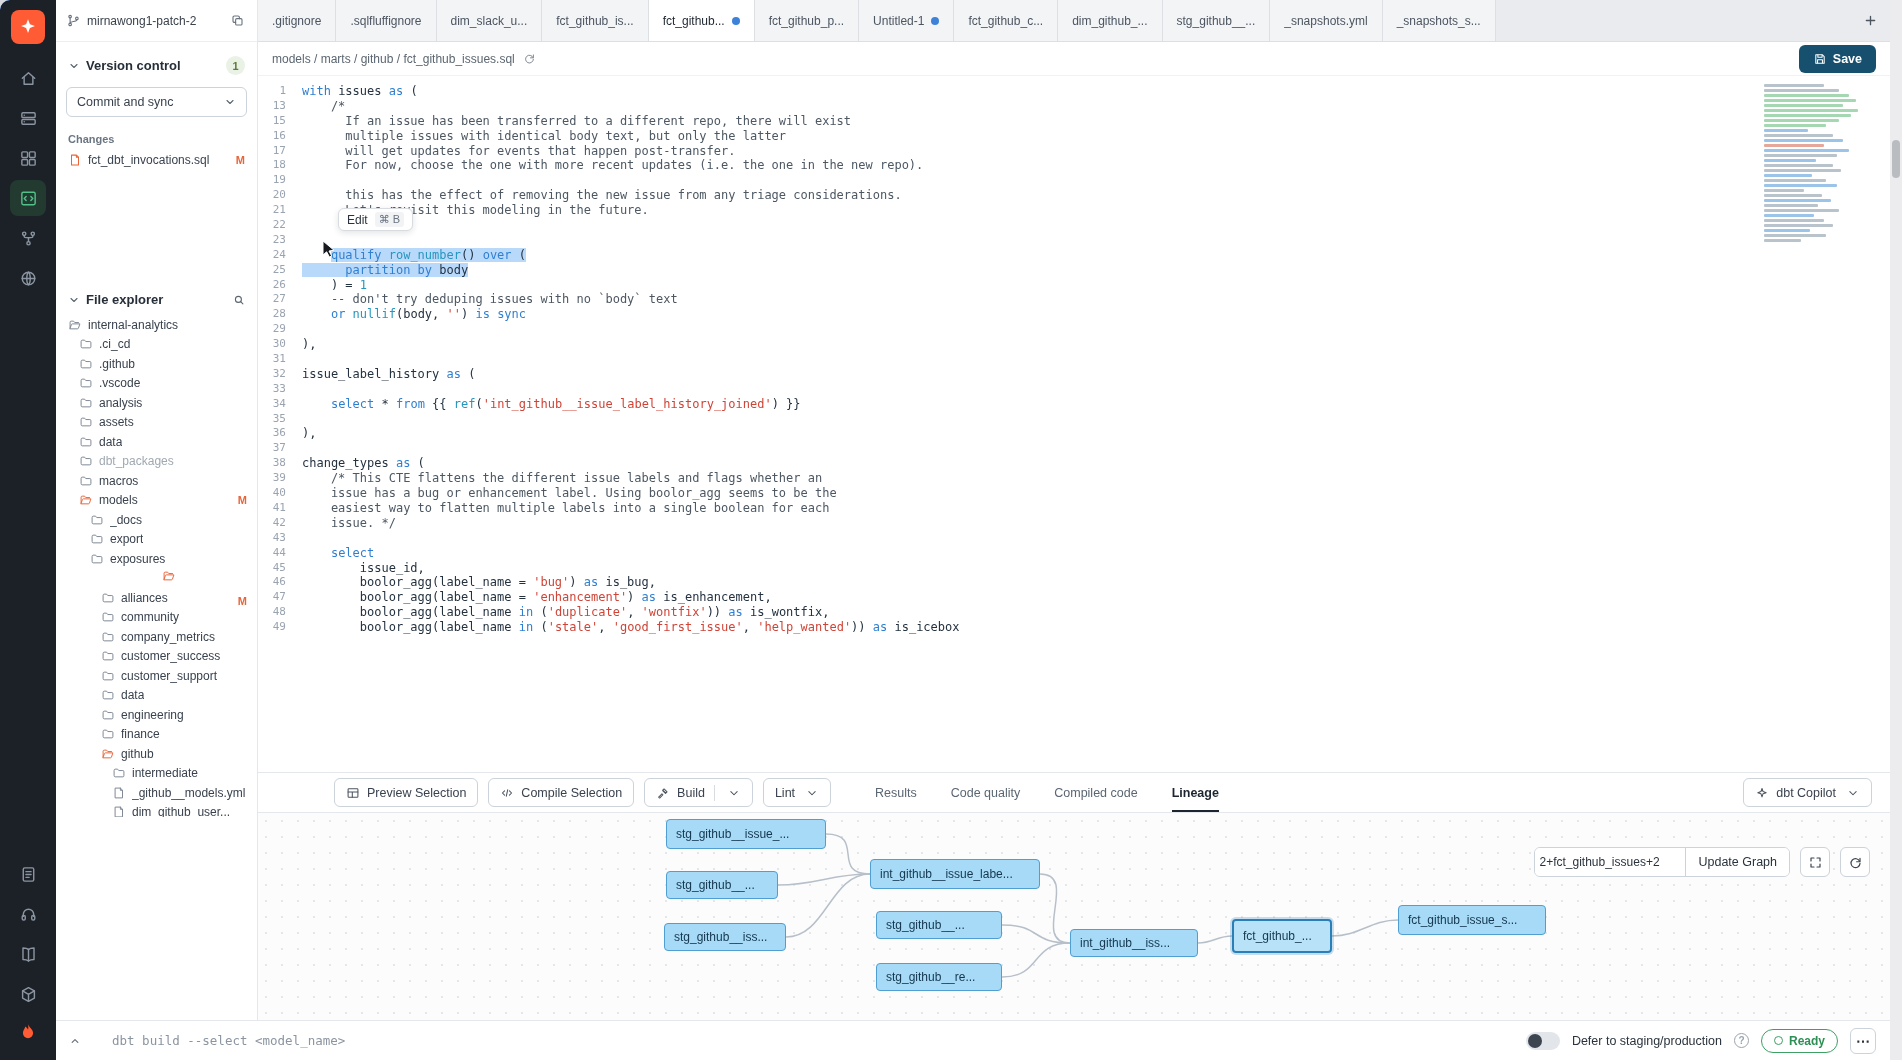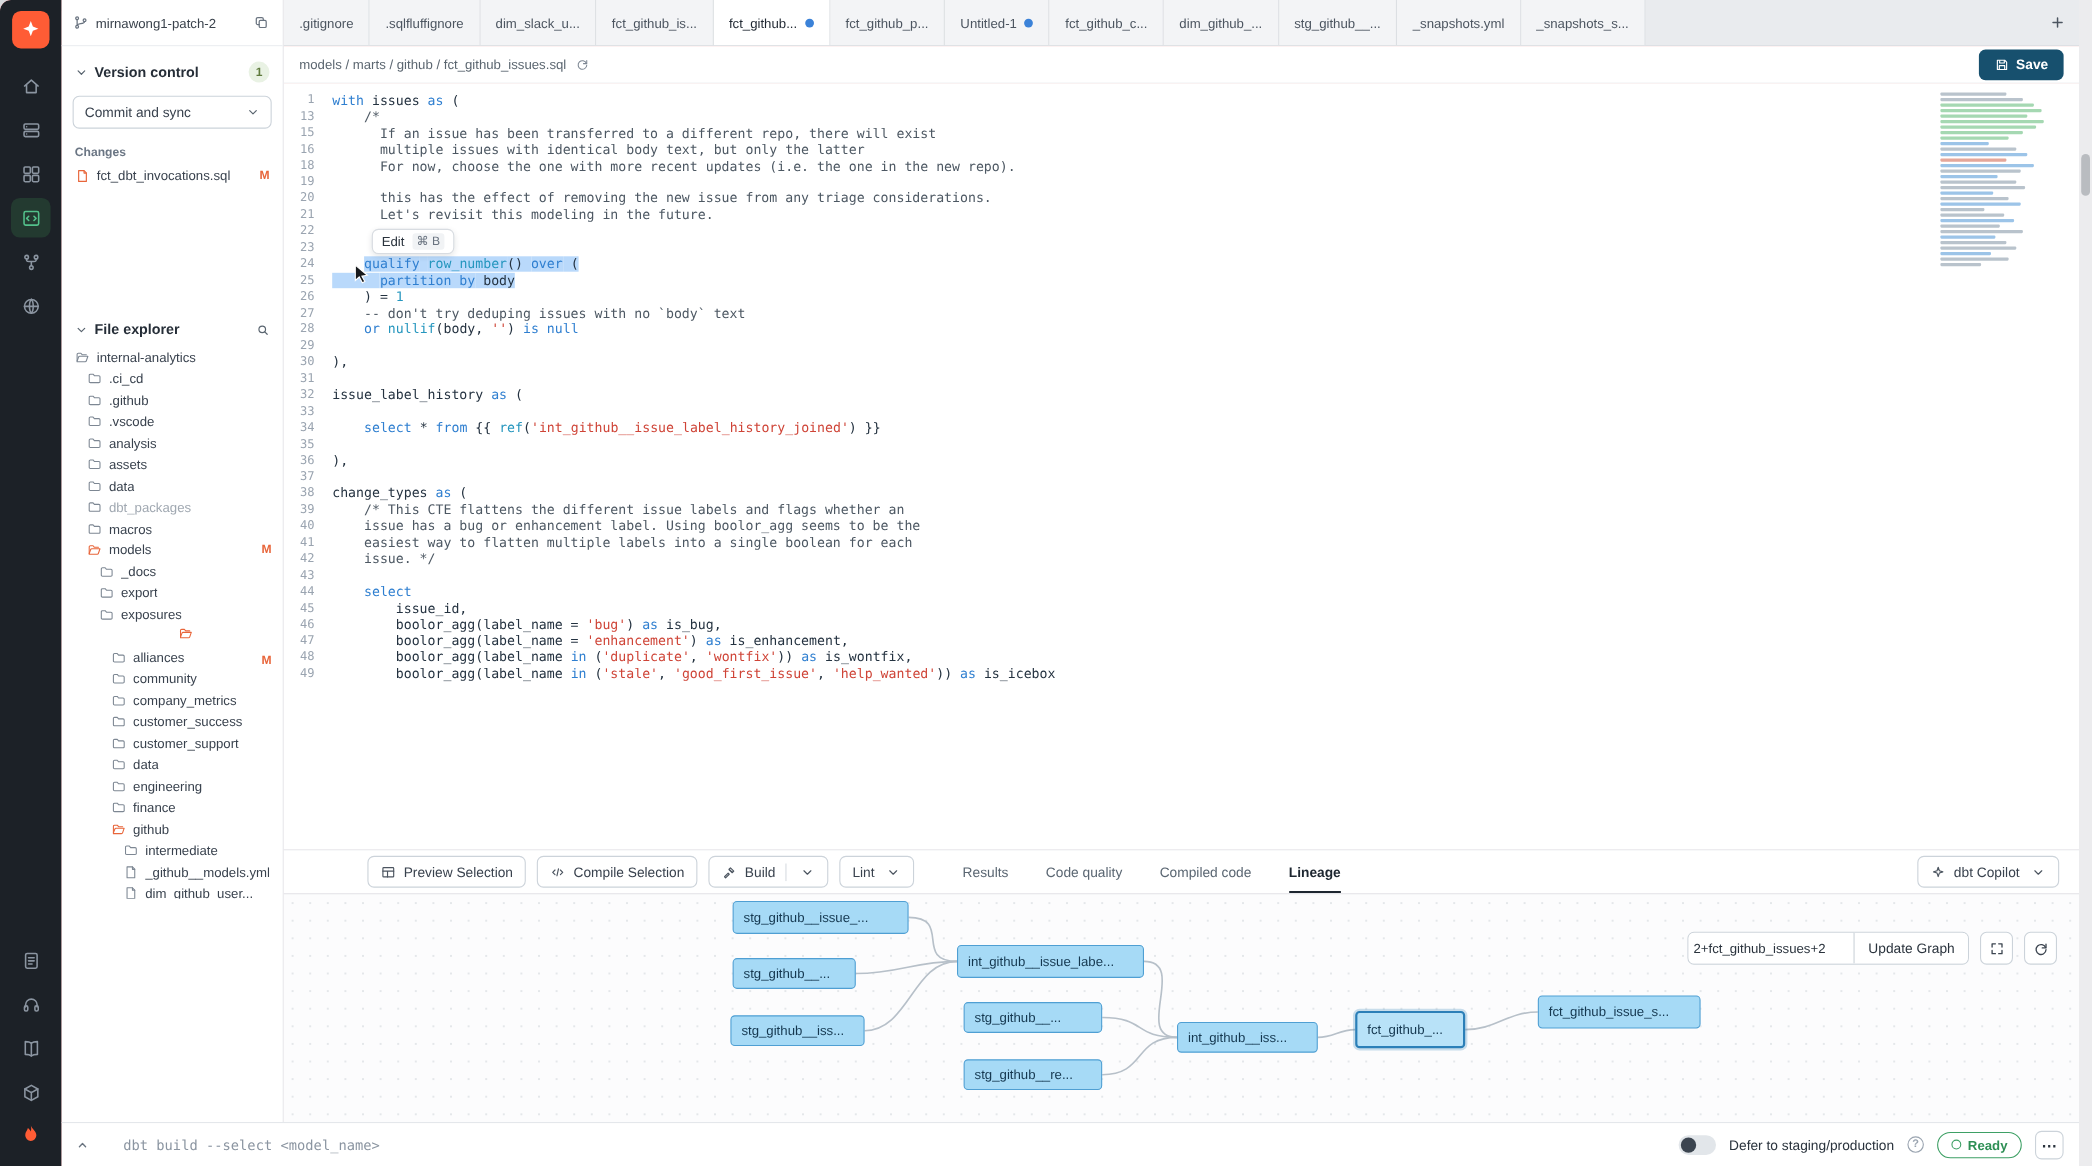--- a/index.html
+++ b/index.html
@@ -1,19 +1,19 @@
 <!DOCTYPE html>
 <html><head>
 <meta charset="utf-8">
 <style>
   html,body{margin:0;padding:0;background:#d8dadd;}
   *{box-sizing:border-box;}
   body{font-family:"Liberation Sans","DejaVu Sans",sans-serif;-webkit-font-smoothing:antialiased;}
   .root{position:relative;width:1902px;height:1060px;overflow:hidden;background:#d8dadd;}
-  .app{position:absolute;left:0;top:0;width:1890px;height:1060px;display:flex;background:#fca5a5;border-radius:10px 0 0 0;overflow:hidden;}
+  .app{position:absolute;left:0;top:0;width:1890px;height:1060px;display:flex;background:#3b82f6;border-radius:10px 0 0 0;overflow:hidden;}
 
   
   .rail{width:56px;background:#1c2127;display:flex;flex-direction:column;align-items:center;flex:none;border-radius:10px 0 0 0;}
   .rail-logo{width:34px;height:34px;border-radius:8px;background:#ff5c35;margin:10px 0 14px;display:flex;align-items:center;justify-content:center;}
   .rail-ic{width:36px;height:36px;border-radius:8px;display:flex;align-items:center;justify-content:center;margin:2px 0;color:#8b95a1;cursor:pointer;}
   .rail-ic svg{width:19px;height:19px;stroke:currentColor;fill:none;stroke-width:1.5;stroke-linecap:round;stroke-linejoin:round;}
   .rail-ic.active{background:#233a30;color:#53c08a;}
   .rail-spacer{flex:1;}
   .rail-flame{margin:8px 0 12px;}
 
@@ -514,20 +514,24 @@
                 </div>
                 <div class="cl">
                   <span class="ln">15</span>
                   <span class="ct"><span class="tk-c">      If an issue has been transferred to a different repo, there will exist</span></span>
                 </div>
                 <div class="cl">
                   <span class="ln">16</span>
                   <span class="ct"><span class="tk-c">      multiple issues with identical body text, but only the latter</span></span>
                 </div>
                 <div class="cl">
+                  <span class="ln">17</span>
+                  <span class="ct"><span class="tk-c">      will get updates for events that happen post-transfer.</span></span>
+                </div>
+                <div class="cl">
                   <span class="ln">18</span>
                   <span class="ct"><span class="tk-c">      For now, choose the one with more recent updates (i.e. the one in the new repo).</span></span>
                 </div>
                 <div class="cl">
                   <span class="ln">19</span>
                 </div>
                 <div class="cl">
                   <span class="ln">20</span>
                   <span class="ct"><span class="tk-c">      this has the effect of removing the new issue from any triage considerations.</span></span>
                 </div>
@@ -554,21 +558,21 @@
                 <div class="cl">
                   <span class="ln">26</span>
                   <span class="ct"><span class="tk-p">    ) = </span><span class="tk-n">1</span></span>
                 </div>
                 <div class="cl">
                   <span class="ln">27</span>
                   <span class="ct"><span class="tk-c">    -- don't try deduping issues with no `body` text</span></span>
                 </div>
                 <div class="cl">
                   <span class="ln">28</span>
-                  <span class="ct"><span class="tk-p">    </span><span class="tk-k">or</span><span class="tk-p"> </span><span class="tk-f">nullif</span><span class="tk-p">(body, </span><span class="tk-s">''</span><span class="tk-p">) </span><span class="tk-k">is</span><span class="tk-p"> </span><span class="tk-k">null</span></span>
+                  <span class="ct"><span class="tk-p">    </span><span class="tk-k">or</span><span class="tk-p"> </span><span class="tk-f">nullif</span><span class="tk-p">(body, </span><span class="tk-s">''</span><span class="tk-p">) </span><span class="tk-k">is</span><span class="tk-p"> </span><span class="tk-k">sync</span></span>
                 </div>
                 <div class="cl">
                   <span class="ln">29</span>
                   <span class="ct"></span>
                 </div>
                 <div class="cl">
                   <span class="ln">30</span>
                   <span class="ct"><span class="tk-p">),</span></span>
                 </div>
                 <div class="cl">

